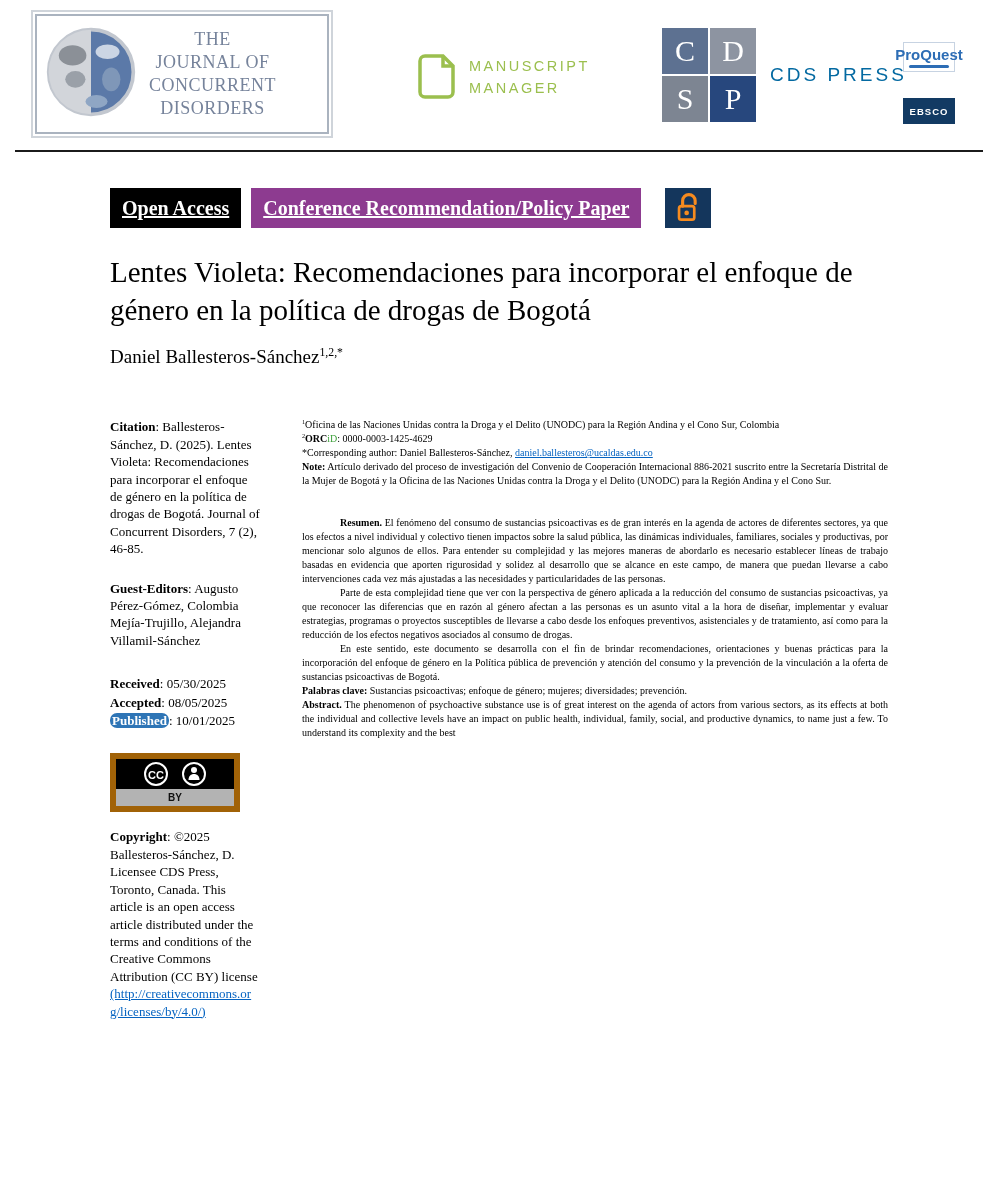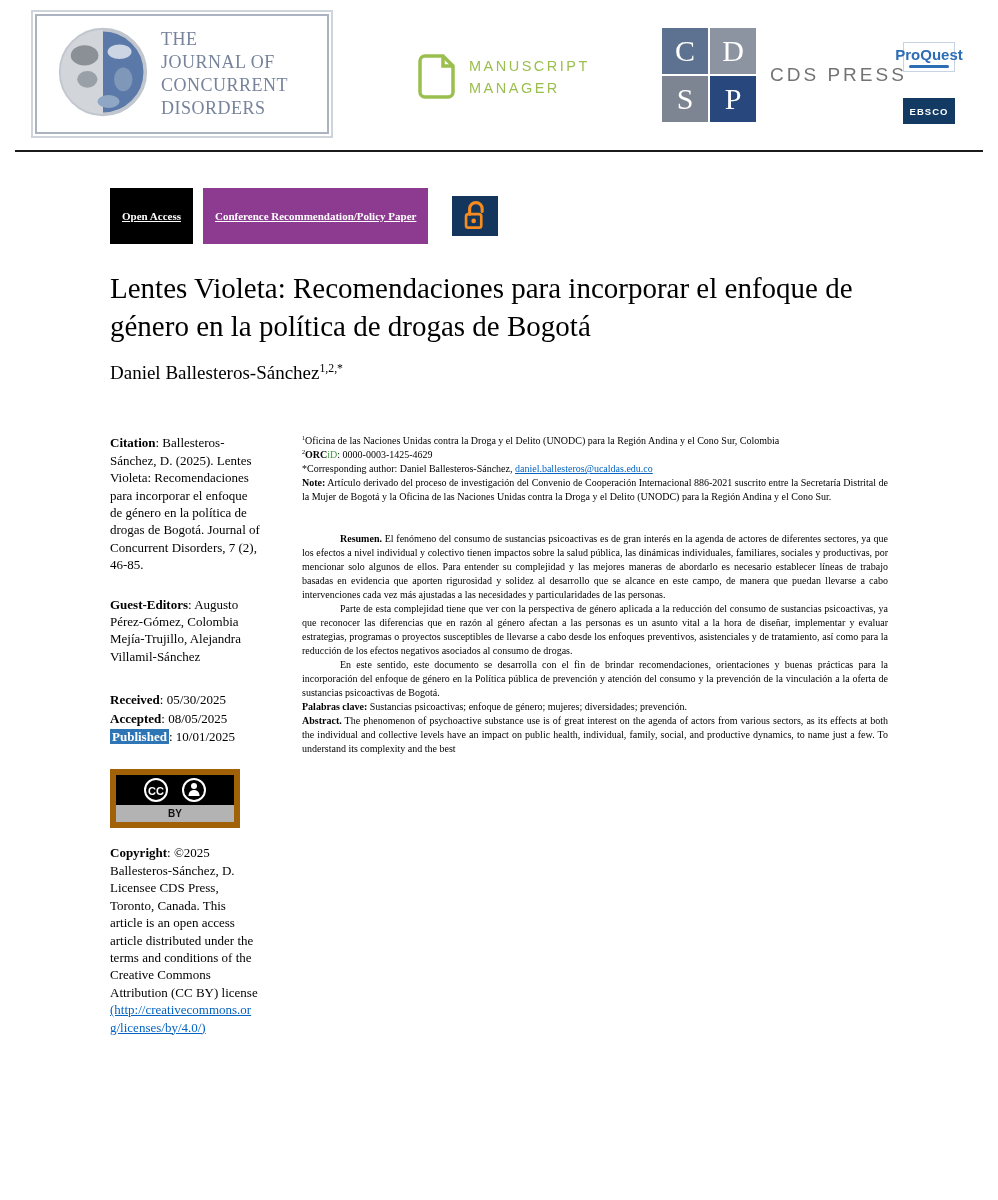--- a/index.html
+++ b/index.html
@@ -8,77 +8,77 @@
     width:998px; height:1200px; margin:0 auto; position:relative;
     font-family:"Liberation Serif", serif; color:#000; overflow:hidden;
   }
 
   
   .header { position:relative; height:150px; }
 
   .journal-box {
     position:absolute; left:35px; top:14px; width:294px; height:120px;
     border:2px solid #aab3bf; outline:2px solid #cfd4da; outline-offset:2px;
-    background:#fff; display:flex; align-items:center; padding-left:20px;
+    background:#fff; display:flex; align-items:center; padding-left:8px;text-align:center;
   }
   .journal-text {
     margin-left:12px; color:#76839b; font-size:18px; line-height:1.28;
     letter-spacing:0.5px; font-family:"Liberation Serif", serif;
   }
 
   .mm-logo { position:absolute; left:415px; top:52px; display:flex; align-items:center; gap:10px; }
   .mm-text { color:#9bbf4e; font-family:"Liberation Sans", sans-serif; font-size:14.5px; letter-spacing:2.5px; line-height:1.5; }
 
   .cds-logo { position:absolute; left:662px; top:28px; display:flex; align-items:center; }
   .cds-grid { display:grid; grid-template-columns:46px 46px; grid-template-rows:46px 46px; gap:2px; }
   .cds-sq { display:flex; align-items:center; justify-content:center; color:#fff; font-size:30px; font-family:"Liberation Serif", serif; }
   .cds-c { background:#5d7191; } .cds-d { background:#8d94a1; }
   .cds-s { background:#7d8592; } .cds-p { background:#27477d; }
-  .cds-label { margin-left:14px; color:#737373; font-family:"Liberation Sans", sans-serif; font-size:19px; letter-spacing:3px; }
+  .cds-label { margin-left:14px; color:#0369a1; font-family:"Liberation Sans", sans-serif; font-size:19px; letter-spacing:3px; }
 
   .proquest {
     position:absolute; left:903px; top:42px; width:52px; height:30px;
     background:#fff; border:1px solid #c7d3e2; display:flex; flex-direction:column;
     align-items:center; justify-content:center;
   }
   .proquest-text { color:#2d6db5; font-family:"Liberation Sans", sans-serif; font-weight:bold; font-size:15px; }
   .proquest-swoosh { width:40px; height:3px; background:#2d6db5; border-radius:2px; margin-top:2px; }
 
   .ebsco {
     position:absolute; left:903px; top:98px; width:52px; height:26px;
     background:#123a63; color:#fff; display:flex; align-items:center; justify-content:center;
     font-family:"Liberation Sans", sans-serif; font-weight:bold; font-size:9.5px; letter-spacing:1px;
   }
 
   .top-rule { margin:0 15px; border-top:2px solid #1b1b1b; }
 
   
   .badges-row { display:flex; align-items:center; margin:36px 0 0 110px; gap:10px; }
   .badge {
-    height:56px; display:flex; align-items:center; color:#fff; font-weight:bold;
-    font-size:11px; text-decoration:underline; padding:0 12px; white-space:nowrap;
+    height:40px; display:flex; align-items:center; color:#fff; font-weight:bold;
+    font-size:20px; text-decoration:underline; padding:0 12px; white-space:nowrap;
   }
   .badge-oa { background:#000000; }
   .badge-type { background:#8d3b90; }
   .oa-lock-box { width:46px; height:40px; background:#14365c; margin-left:14px; display:flex; align-items:center; justify-content:center; }
 
   
   .title { margin:26px 110px 0; max-width:780px; font-size:29px; font-weight:400; line-height:1.3; }
   .author-line { margin:17px 110px 0; font-size:19px; }
   sup { font-size:62%; vertical-align:super; line-height:0; }
 
   
   .content { display:flex; margin:50px 110px 0; gap:42px; }
 
   .sidebar { width:150px; flex-shrink:0; font-size:13px; line-height:1.34; text-align:left; }
   .sidebar b { font-weight:bold; }
   .sb-guest { margin-top:22px; }
   .sb-dates { margin-top:26px; }
   .sb-dates div { margin-bottom:1px; }
-  .published-hl { background:#2e75b6; color:#fff; font-weight:bold; padding:0 2px; }
+  .published-hl { background:#2e75b6; color:#fff; font-weight:bold; padding:0 2px;border-radius:7px; }
   .cc-badge { margin-top:24px; width:130px; border:6px solid #a16207; }
   .cc-top { height:30px; background:#000; display:flex; align-items:center; justify-content:center; gap:12px; }
   .cc-bottom { height:17px; background:#b3b3b3; color:#111; font-family:"Liberation Sans", sans-serif; font-size:10px; font-weight:bold; display:flex; align-items:center; justify-content:center; }
   .sb-copyright { margin-top:16px; }
 
   .link { color:#0563c1; text-decoration:underline; cursor:pointer; word-break:break-all; }
 
   .main { width:600px; font-size:10px; line-height:1.4; text-align:justify; }
   .main p { margin:0; }
   .meta-block p { margin:0; }

